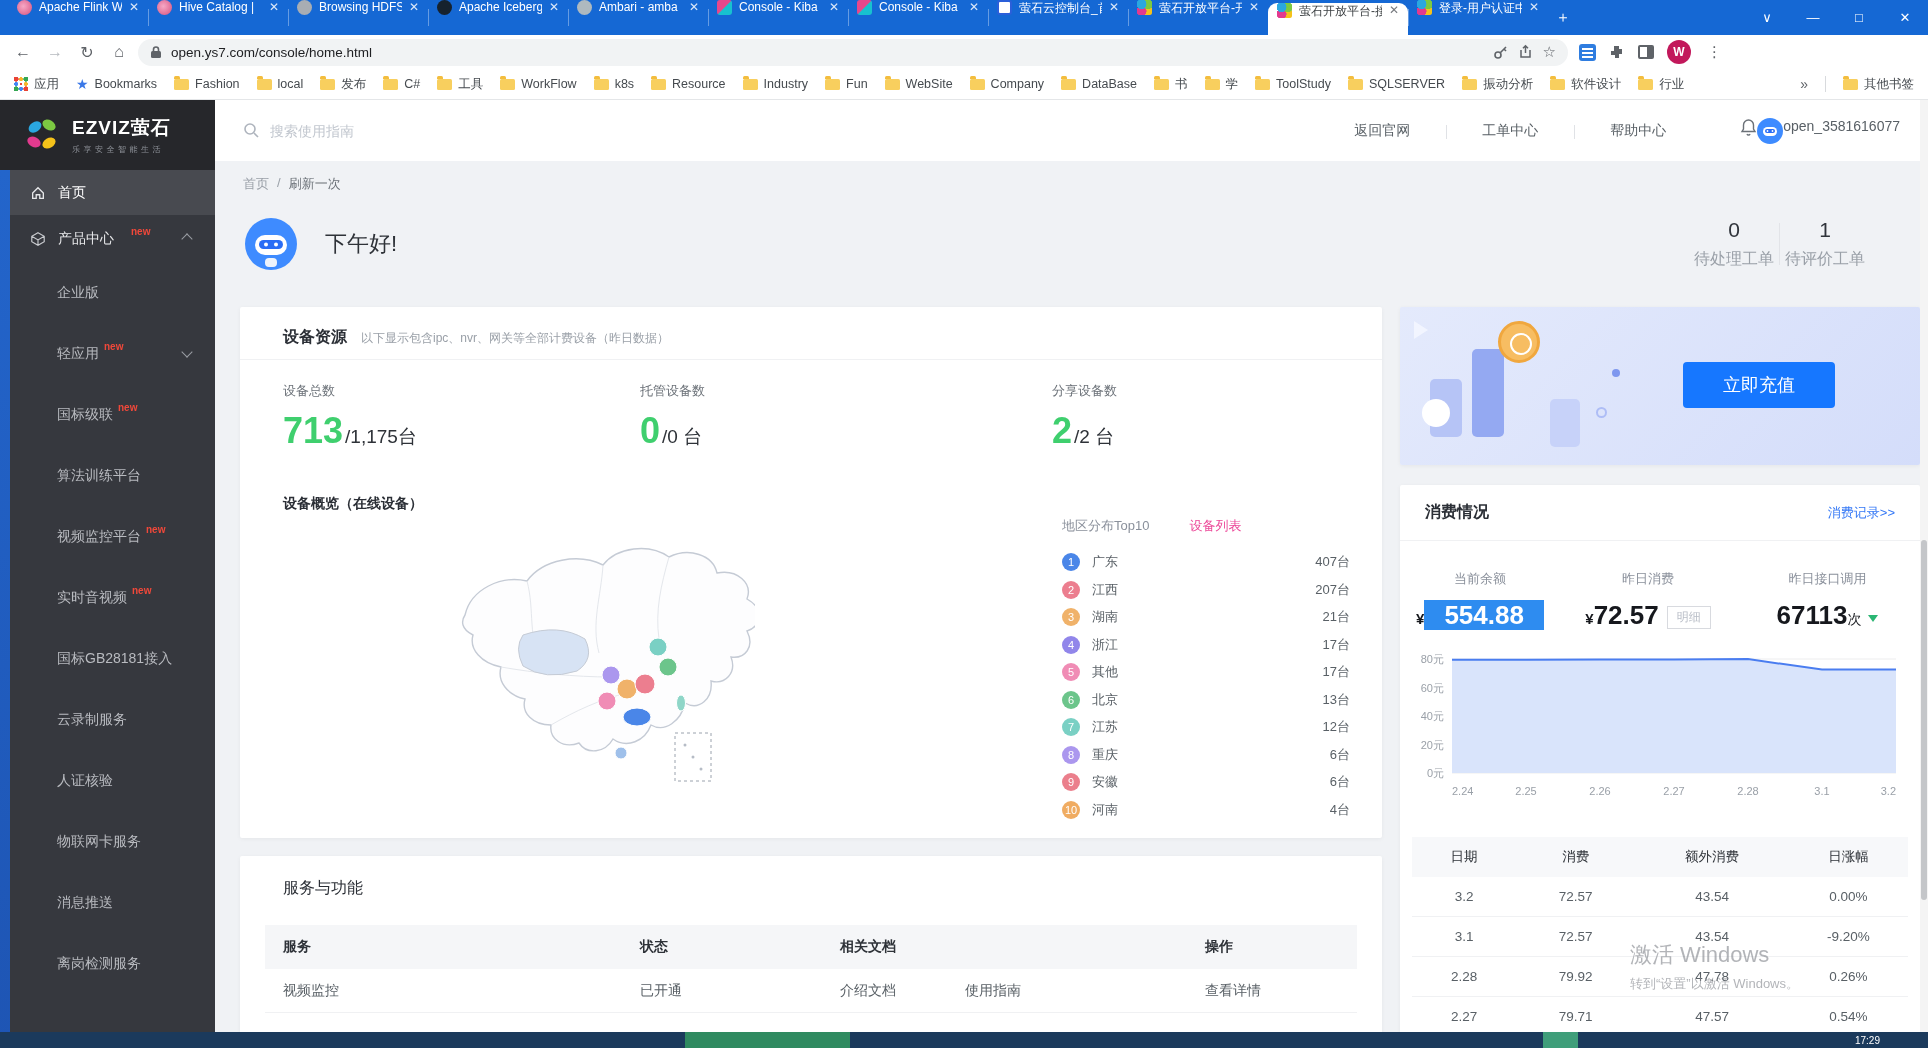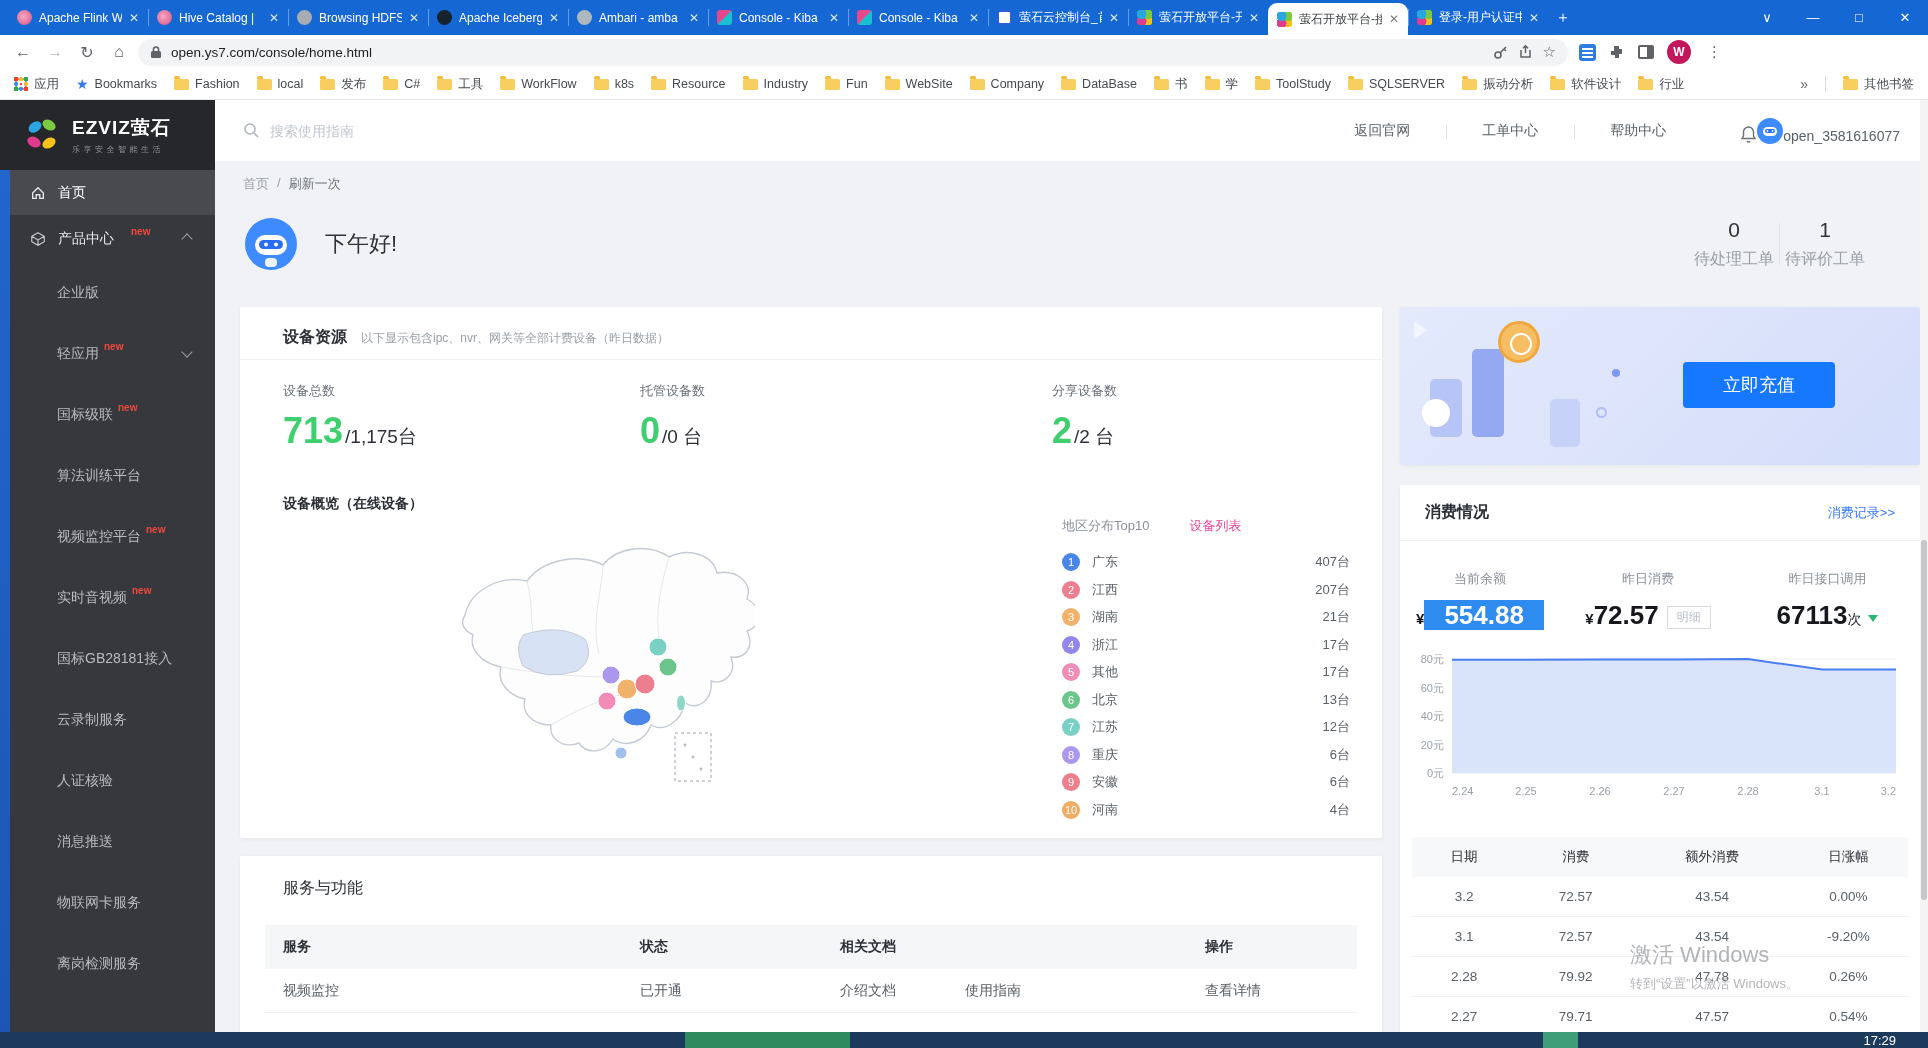--- a/index.html
+++ b/index.html
@@ -3,21 +3,21 @@
 <meta charset="utf-8">
 <style>
   *{margin:0;padding:0;box-sizing:border-box}
   html,body{width:1928px;height:1048px}
   body{font-family:"Liberation Sans","DejaVu Sans",sans-serif;overflow:hidden}
   .screen{position:relative;width:1928px;height:1048px;background:#f0f2f5;overflow:hidden}
 
   
   .titlebar{position:absolute;left:0;top:0;width:100%;height:35px;background:#1568d4;display:flex;align-items:stretch}
   .tabs{display:flex;flex:0 0 auto;padding-left:8px}
-  .tab{width:140px;display:flex;align-items:center;gap:7px;padding:0 9px;color:#fff;font-size:12px;position:relative;cursor:pointer}
+  .tab{width:140px;display:flex;align-items:flex-start;gap:7px;padding:0 9px;color:#fff;font-size:12px;position:relative;cursor:pointer}
   .tab + .tab::before{content:"";position:absolute;left:0;top:9px;bottom:9px;width:1px;background:rgba(255,255,255,.35)}
   .tab.active{background:#fff;border-radius:9px 9px 0 0;color:#3c4043;margin-top:3px}
   .tab.active::before{display:none}
   .tab-title{flex:1;overflow:hidden;white-space:nowrap}
   .tab-close{font-size:12px;opacity:.85;flex:none}
   .fav{width:15px;height:15px;flex:none;border-radius:50%}
   .fav.flink{background:radial-gradient(circle at 42% 42%,#f6a8c5,#d5507e)}
   .fav.hdfs{background:#a8adb3}
   .fav.iceberg{background:#16222e}
   .fav.ambari{background:#aeb9bf}
@@ -74,21 +74,21 @@
   .chev.up{transform:rotate(-135deg);margin-left:auto;margin-right:24px}
   .chev.down{transform:rotate(45deg);margin-left:auto;margin-right:24px;margin-top:-4px}
 
   .main-header{position:absolute;left:215px;top:0;right:0;height:61px;background:#fff;display:flex;align-items:center;padding:0 28px}
   .search-wrap{display:flex;align-items:center;gap:10px}
   .search-input{border:none;outline:none;font-size:14px;width:300px;color:#333;background:transparent}
   .search-input::placeholder{color:#c2c7cf}
   .hdr-right{margin-left:auto;display:flex;align-items:center;gap:0}
   .hdr-link{font-size:14px;color:#596066;padding:0 36px;cursor:pointer;position:relative}
   .hdr-link + .hdr-link::before{content:"";position:absolute;left:0;top:3px;height:14px;width:1px;background:#e0e2e6}
-  .hdr-user{display:flex;align-items:flex-end;margin-left:38px}
+  .hdr-user{display:flex;align-items:flex-start;margin-left:38px}
   .hdr-username{font-size:14px;color:#596066}
 
   .breadcrumb{position:absolute;left:243px;top:75px;font-size:13px;color:#9aa0a8;display:flex;gap:8px}
   .breadcrumb .cur{color:#6b7178}
 
   .greeting{position:absolute;left:243px;top:96px;right:40px;height:95px;display:flex;align-items:center}
   .greet-text{font-size:22px;color:#2e3238;margin-left:26px}
   .orders{margin-left:auto;display:flex;align-items:center;margin-right:18px}
   .order-col{width:90px;text-align:center}
   .order-num{font-size:21px;color:#30343b}
@@ -155,21 +155,21 @@
   .watermark{position:absolute;left:230px;top:455px;color:rgba(130,134,140,.62);pointer-events:none;z-index:9}
   .wm1{font-size:22px}
   .wm2{font-size:13px;margin-top:5px}
 
   .pagescroll{position:absolute;right:0;top:0;width:8px;height:932px;background:#f4f4f4;z-index:8}
   .pagescroll .thumb{position:absolute;left:1px;top:440px;width:6px;height:360px;background:#c4c6c9;border-radius:3px}
 
   .taskbar{position:absolute;left:0;top:932px;width:1928px;height:16px;background:#1b3a5c;z-index:20;display:flex;align-items:center}
   .tb-seg1{position:absolute;left:685px;width:165px;height:16px;background:#2f8a60}
   .tb-seg2{position:absolute;left:1543px;width:35px;height:16px;background:#3f9e7a}
-  .tb-time{position:absolute;right:32px;color:#fff;font-size:13px}
+  .tb-time{position:absolute;right:48px;color:#fff;font-size:10px}
 </style>
 </head>
 <body>
 
 <div class="screen">
 
   <div class="titlebar">
     <div class="tabs">
       <div class="tab">
           <span class="fav flink"></span>
@@ -424,24 +424,24 @@
       <div class="sub">
           <span>国标GB28181接入</span>
         </div>
       <div class="sub">
           <span>云录制服务</span>
         </div>
       <div class="sub">
           <span>人证核验</span>
         </div>
       <div class="sub">
+          <span>物联网卡服务</span>
+        </div>
+      <div class="sub">
           <span>消息推送</span>
-        </div>
-      <div class="sub">
-          <span>物联网卡服务</span>
         </div>
       <div class="sub">
           <span>离岗检测服务</span>
         </div>
     </div>
     <div class="desktop-strip"></div>
 
     <div class="main-header">
       <div class="search-wrap">
         <svg width="17" height="17" viewBox="0 0 17 17">

